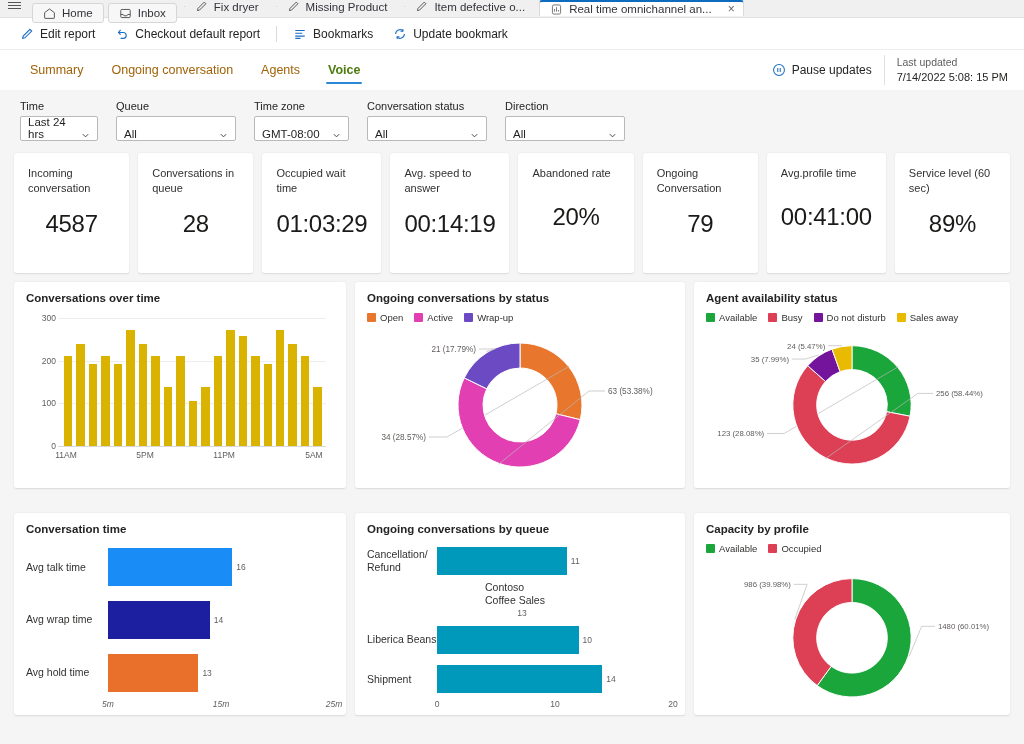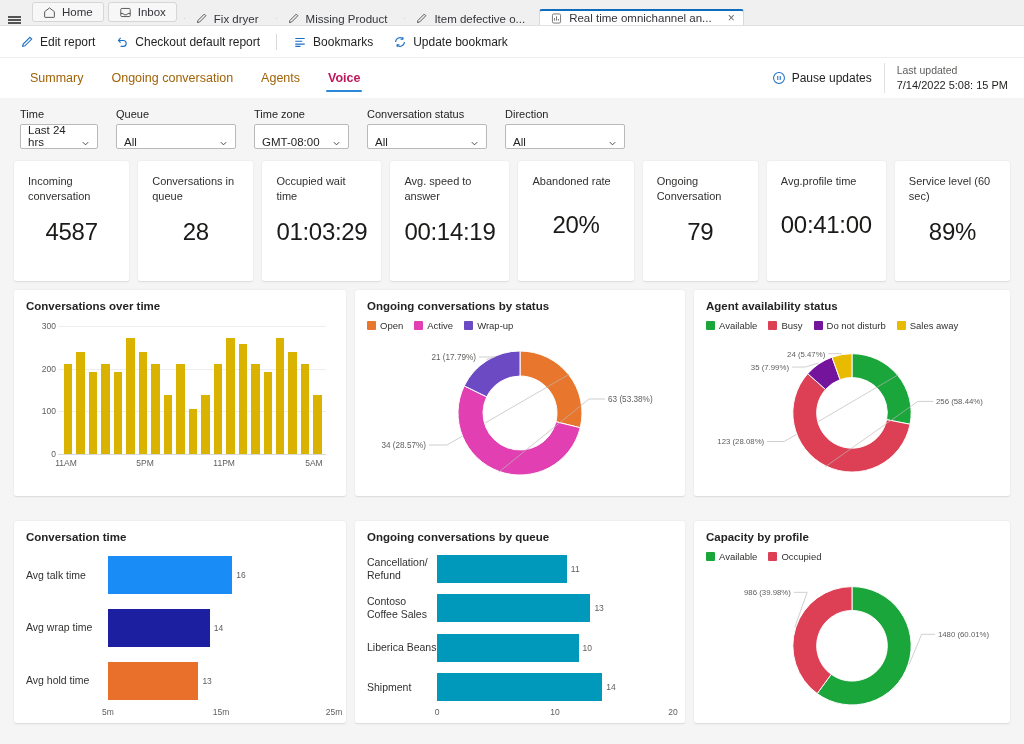--- a/index.html
+++ b/index.html
@@ -6,22 +6,22 @@
   html, body {
     width: 1024px; height: 744px;
     font-family: "Liberation Sans", sans-serif;
     background: #f5f5f5;
     color: #242424;
     overflow: hidden;
   }
 
   
   .tabstrip {
-    height: 26px; background: #f0f0f0;
-    display: flex; align-items: flex-end;
+    height: 18px; background: #f0f0f0;
+    display: flex; align-items: flex-start;
     border-bottom: 1px solid #e1e1e1;
   }
   .hamburger {
     width: 28px; display: flex; align-items: center; justify-content: center;
     flex: 0 0 28px;
   }
   .hamburger .bar { width: 13px; height: 1.5px; background: #555; display: block; margin: 1.5px 0; }
   .tab {
     display: flex; align-items: center; gap: 6px;
     padding: 0 10px; font-size: 11.5px; color: #33343a;
@@ -62,21 +62,21 @@
   
   .navrow {
     height: 40px; background: #ffffff; display: flex; align-items: center;
     padding: 0 16px; justify-content: space-between;
   }
   .navtabs { display: flex; align-items: stretch; height: 40px; }
   .navtab {
     display: flex; align-items: center; padding: 0 14px;
     font-size: 12.5px; color: #a16207; position: relative;
   }
-  .navtab.selected { color: #be185d; font-weight: bold; }
+  .navtab.selected { color: #4d7c0f; font-weight: bold; }
   .navtab.selected::after {
     content: ""; position: absolute; left: 12px; right: 12px; bottom: 6px;
     height: 2.5px; background: #2b88d8; border-radius: 2px;
   }
   .navright { display: flex; align-items: center; gap: 0; }
   .pauseupd { display: flex; align-items: center; gap: 6px; font-size: 12px; color: #242424; padding: 0 12px; }
   .pauseupd .ico { width: 14px; height: 14px; flex: 0 0 14px; color: #1b6fc4; }
   .lastupd { border-left: 1px solid #e0e0e0; padding-left: 12px; font-size: 10.5px; line-height: 1.4; color: #605e5c; }
   .lastupd .lu-val { color: #201f1e; font-size: 11px; }
 
@@ -522,39 +522,39 @@
             <span class="hval">14</span>
           </div>
         </div>
         <div class="hrow" style="height: 33.3333%;">
           <div class="hname" style="width: 82px;">Avg hold time</div>
           <div class="hbarwrap">
             <div class="hbar" style="width: 40%; background: rgb(232, 112, 42);"></div>
             <span class="hval">13</span>
           </div>
         </div>
-        <div class="haxis" style="margin-left: 82px; position: relative;">
+        <div class="haxis" style="margin-left: 82px; position: relative; font-style: italic;">
           <div class="haxlab" style="left: 0%;">5m</div>
           <div class="haxlab" style="left: 50%;">15m</div>
           <div class="haxlab" style="left: 100%;">25m</div>
         </div>
       </div>
   </div>
 
   <div class="card c-mid">
     <div class="card-title">Ongoing conversations by queue</div>
     <div id="hchart-queue" class="hchart">
         <div class="hrow" style="height: 25%;">
           <div class="hname" style="width: 70px;">Cancellation/ Refund</div>
           <div class="hbarwrap">
             <div class="hbar" style="width: 55%; background: rgb(0, 153, 188);"></div>
             <span class="hval">11</span>
           </div>
         </div>
-        <div class="hrow" style="height: 25%;">
+        <div class="hrow" style="height: 25%; flex-direction: column;">
           <div class="hname" style="width: 70px;">Contoso Coffee Sales</div>
           <div class="hbarwrap">
             <div class="hbar" style="width: 65%; background: rgb(0, 153, 188);"></div>
             <span class="hval">13</span>
           </div>
         </div>
         <div class="hrow" style="height: 25%;">
           <div class="hname" style="width: 70px;">Liberica Beans</div>
           <div class="hbarwrap">
             <div class="hbar" style="width: 60%; background: rgb(0, 153, 188);"></div>

